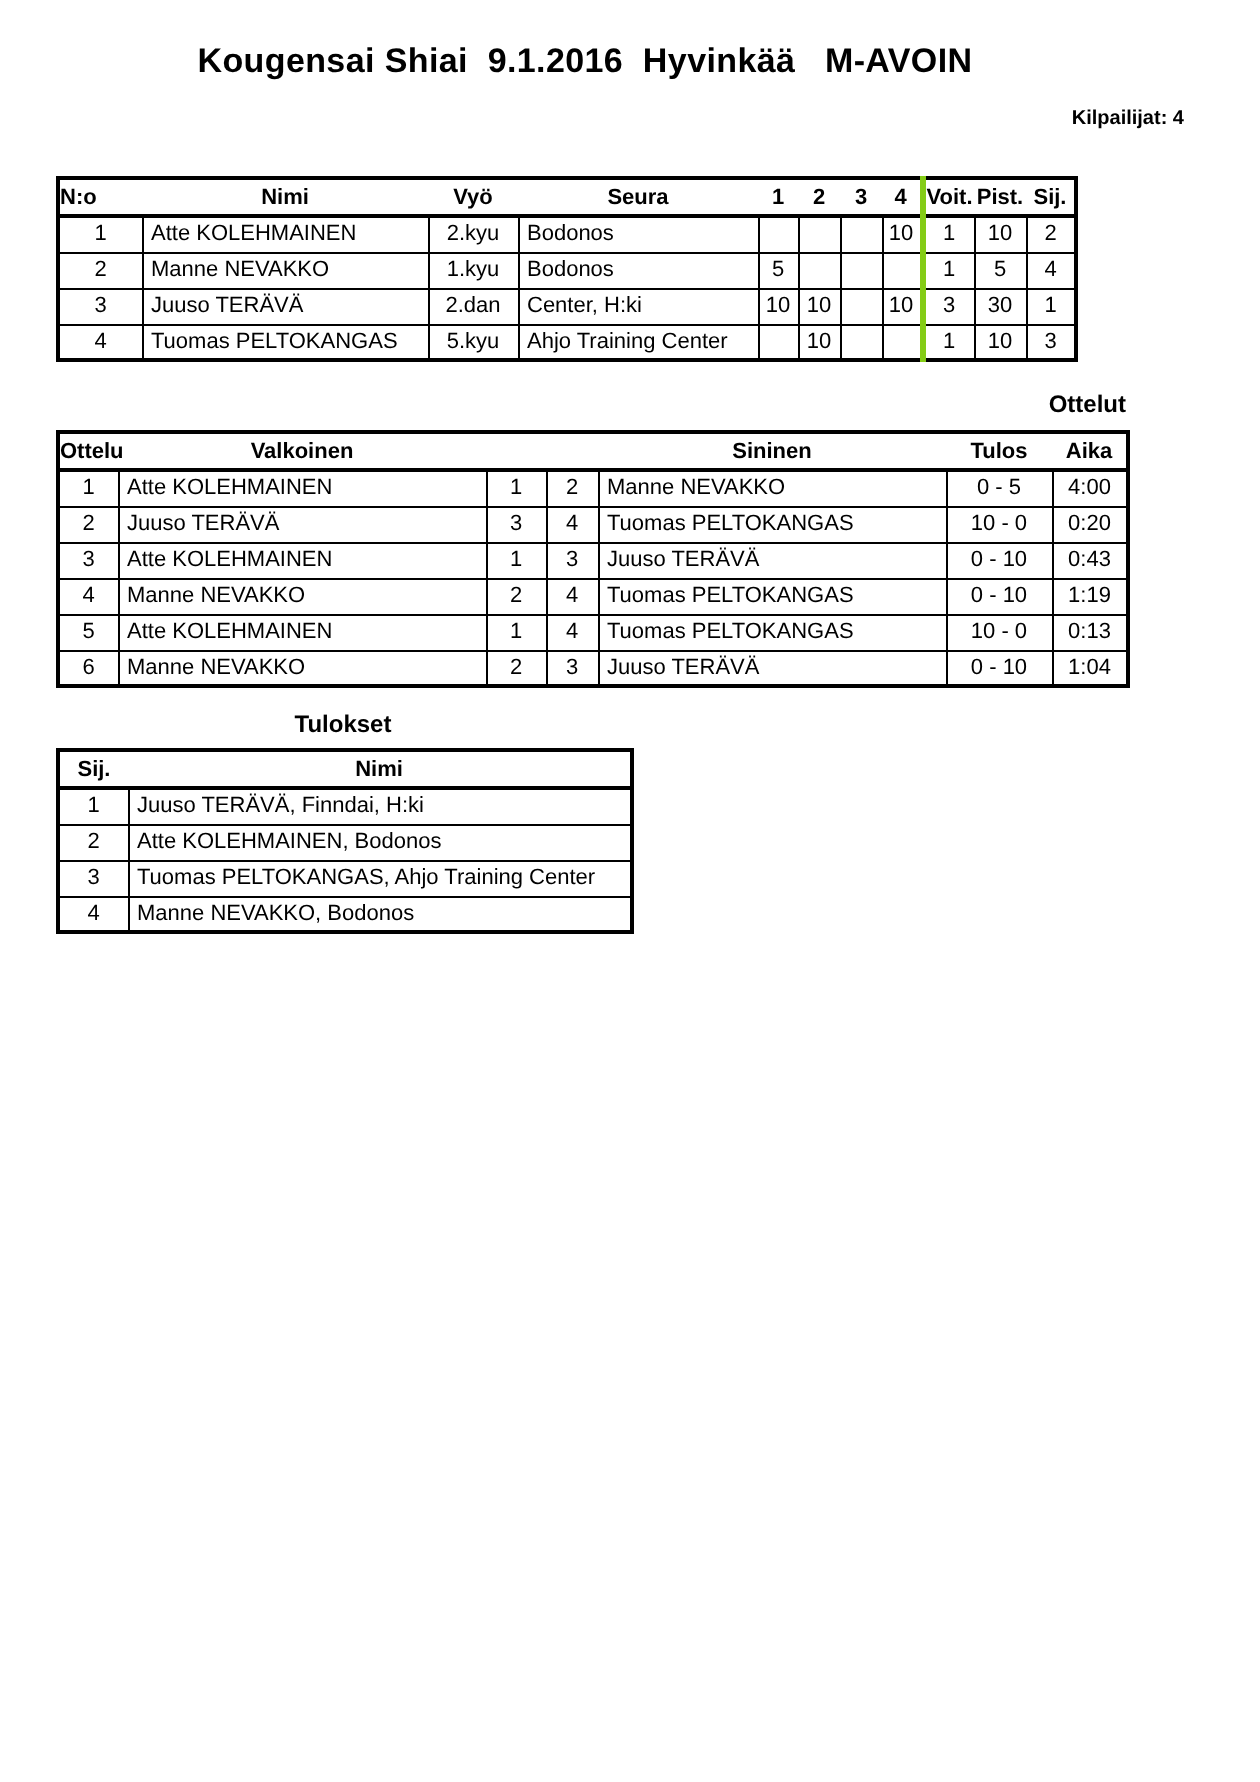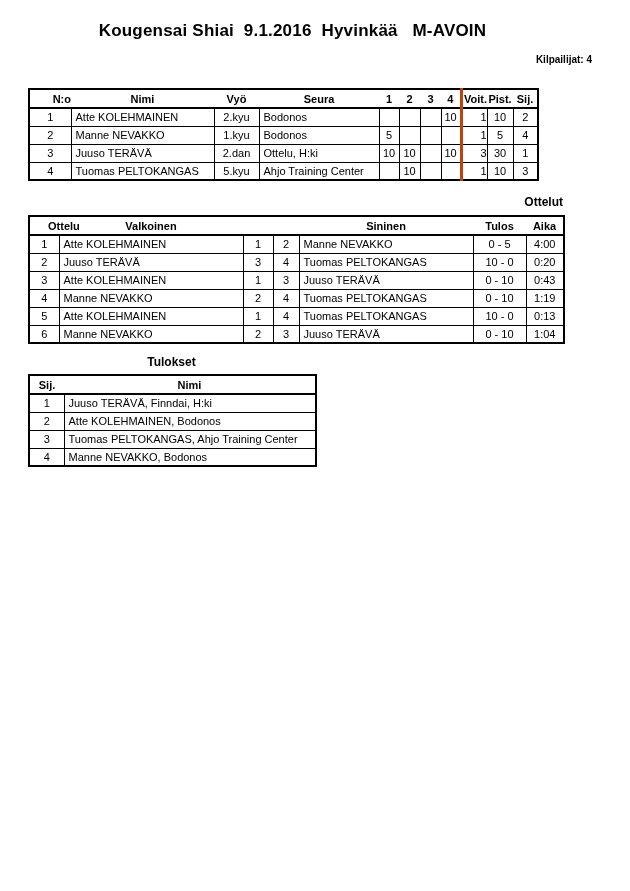--- a/index.html
+++ b/index.html
@@ -38,22 +38,22 @@
   th {
     height:19px; font-weight:bold; text-align:center; vertical-align:middle;
     border-bottom:2px solid #000; white-space:nowrap; overflow:visible;
     font-size:11px;
   }
   td {
     height:18px; border:1px solid #000; text-align:center; vertical-align:middle;
     white-space:nowrap; overflow:hidden;
   }
   td.cL { text-align:left; padding-left:4px; }
-  th.hL { text-align:right; padding-left:18px; }
-  td.thickL, th.thickL { border-left:3px solid #c2410c;text-align:right; }
+  th.hL { text-align:left; padding-left:0; }
+  td.thickL, th.thickL { border-left:3px solid #84cc16; }
 </style>
 </head>
 <body>
 
 <div class="page">
 
   <div class="doc-title">Kougensai Shiai  9.1.2016  Hyvinkää   M-AVOIN</div>
   <div class="competitor-count">Kilpailijat: 4</div>
 
 
@@ -110,21 +110,21 @@
         <td></td>
         <td></td>
         <td class="thickL">1</td>
         <td>5</td>
         <td>4</td>
       </tr>
       <tr>
         <td>3</td>
         <td class="cL">Juuso TERÄVÄ</td>
         <td>2.dan</td>
-        <td class="cL">Ottelu, H:ki</td>
+        <td class="cL">Center, H:ki</td>
         <td>10</td>
         <td>10</td>
         <td></td>
         <td>10</td>
         <td class="thickL">3</td>
         <td>30</td>
         <td>1</td>
       </tr>
       <tr>
         <td>4</td>

